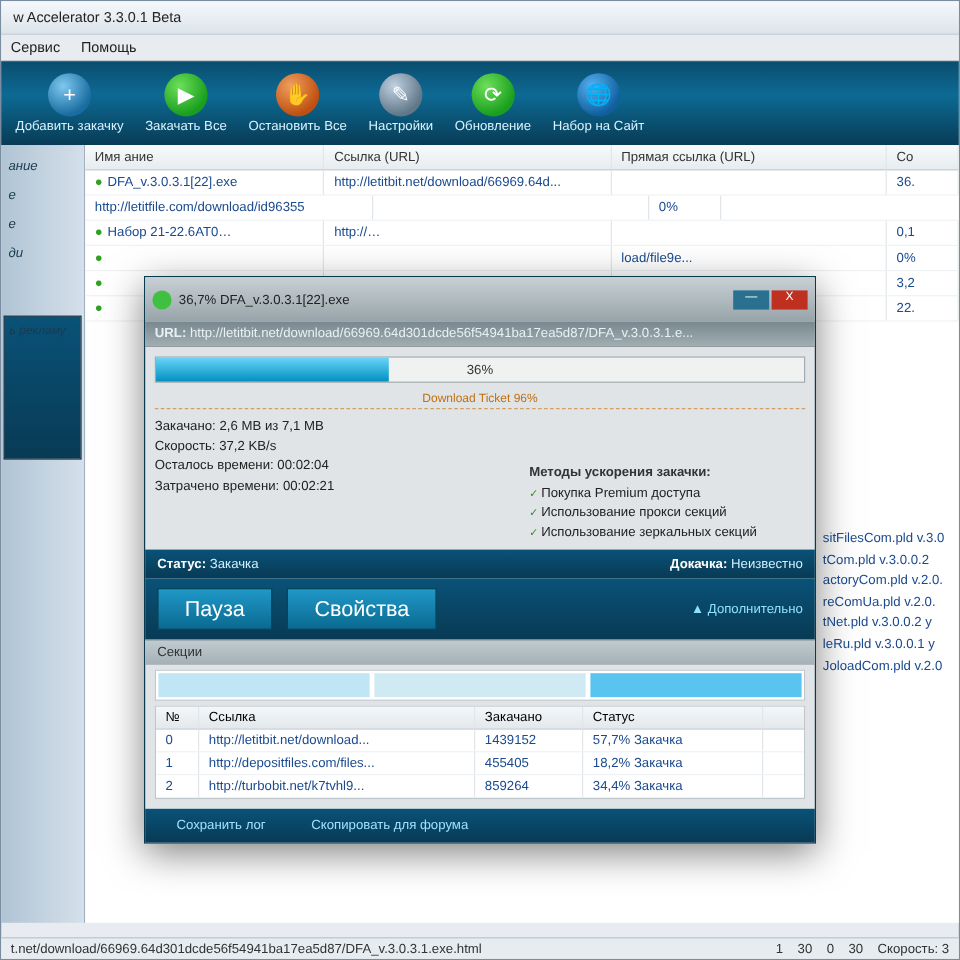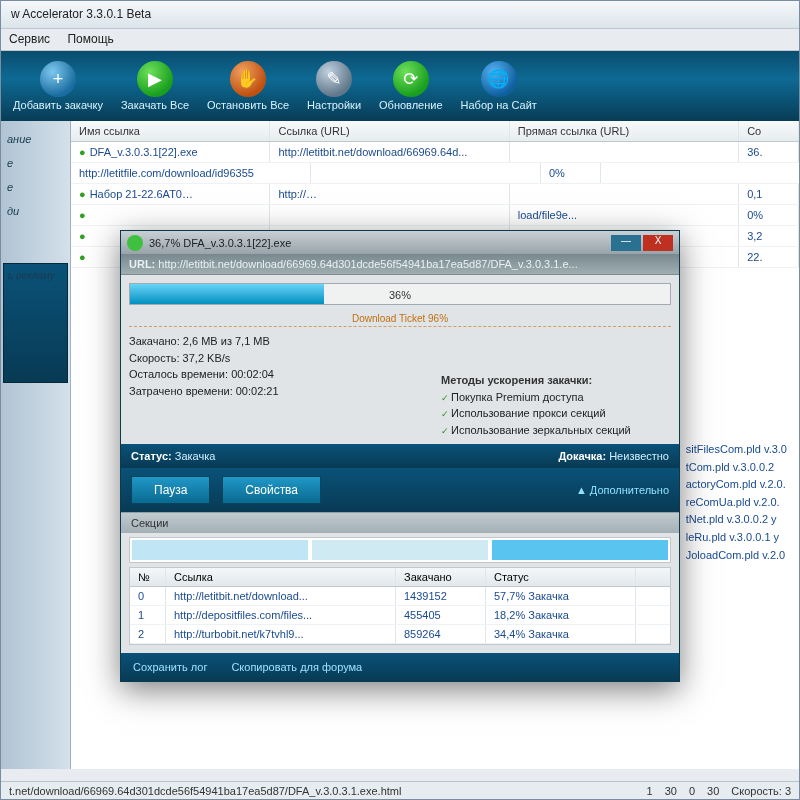--- a/index.html
+++ b/index.html
@@ -25,52 +25,52 @@
 
 .file-list { flex: 1; background: #fff; overflow: hidden; }
 .fl-head { display: flex; background: linear-gradient(#f8fafb,#e6ecef); border-bottom: 1px solid #c0c8d0; font-size: 11px; color: #333; }
 .fl-head > div, .fl-row > div { padding: 4px 8px; border-right: 1px solid #e0e6ea; overflow: hidden; white-space: nowrap; text-overflow: ellipsis; }
 .fl-row { display: flex; font-size: 11px; color: #1a4a90; border-bottom: 1px solid #eef2f4; }
 .col-name { width: 200px; } .col-url { width: 240px; } .col-durl { width: 230px; } .col-pc { width: 60px; }
 .fl-row .col-name::before { content: "●"; color: #30a020; margin-right: 4px; }
 
 
 .dlg { position: absolute; left: 120px; top: 230px; width: 560px; background: #e0e4e6; border: 1px solid #0a3a50; box-shadow: 0 8px 30px rgba(0,0,0,.5); }
-.dlg-titlebar { height: 23px; background: linear-gradient(#c8d0d4,#98a4aa); display: flex; align-items: center; padding: 0 6px; font-size: 11px; color: #222; }
+.dlg-titlebar { height: 37px; background: linear-gradient(#c8d0d4,#98a4aa); display: flex; align-items: center; padding: 0 6px; font-size: 11px; color: #222; }
 .dlg-titlebar .ico { width: 16px; height: 16px; border-radius: 50%; background: #40c040; margin-right: 6px; }
 .dlg-titlebar .wbtns { margin-left: auto; display: flex; gap: 2px; }
 .dlg-titlebar .wbtn { width: 30px; height: 16px; background: #2a7090; color: #fff; font-size: 10px; text-align: center; cursor: pointer; }
 .dlg-titlebar .wbtn.cl { background: #c03020; }
 .dlg-url { background: linear-gradient(#78888e,#a0aeb2); padding: 4px 8px; font-size: 11px; color: #e8f0f4; border-bottom: 1px solid #808a90; }
 .prog-outer { background: #f0f2f2; border: 1px solid #a0aab0; margin: 8px; height: 22px; position: relative; }
 .prog-bar { height: 100%; background: linear-gradient(#6ad4f8,#0090c0); }
 .prog-txt { position: absolute; inset: 0; text-align: center; line-height: 22px; font-size: 11px; color: #333; }
 .ticket { margin: 0 8px 6px; font-size: 10px; color: #c07010; text-align: center; border-bottom: 1px dashed #d0a060; padding-bottom: 2px; }
 .stats { display: flex; margin: 0 8px 6px; font-size: 11px; color: #222; }
 .stats-l { flex: 1; line-height: 1.5; }
 .stats-r { width: 230px; line-height: 1.5; text-align: left; }
 .stats-r .hd { color: #333; font-weight: bold; margin-top: 39px; }
 .stats-r div::before { content: "✓ "; color: #2a9020; font-size: 9px; }
 .stats-r .hd::before { content: ""; }
 .status-strip { background: linear-gradient(#0a5278,#083a54); color: #cfeeff; padding: 6px 10px; font-size: 11px; display: flex; }
 .status-strip .l { flex: 1; } .status-strip b { color: #fff; }
 .btn-row { background: linear-gradient(#0a5278,#083a54); padding: 8px 10px; display: flex; align-items: center; gap: 12px; }
-.dlg-btn { background: linear-gradient(#2098c8,#0a6a90); color: #fff; padding: 6px 22px; font-size: 12px; border: 1px solid #05465e; cursor: pointer; }
+.dlg-btn { background: linear-gradient(#2098c8,#0a6a90); color: #fff; padding: 6px 22px; font-size: 18px; border: 1px solid #05465e; cursor: pointer; }
 .more-btn { margin-left: auto; font-size: 11px; color: #8ee0ff; cursor: pointer; }
 .sections-hd { background: linear-gradient(#c0cbd0,#a4b0b6); padding: 4px 10px; font-size: 11px; color: #333; border-top: 1px solid #90a0a8; }
 .sec-bars { background: #fff; height: 26px; margin: 4px 8px; border: 1px solid #c0c8ce; display: flex; }
 .sec-bars span { flex: 1; margin: 2px; background: #c0e6f6; }
 .sec-bars span:nth-child(2) { background: #d0eaf4; } .sec-bars span:nth-child(3) { background: #5ac4f0; }
 .sec-table { margin: 0 8px 8px; background: #fff; border: 1px solid #c0c8ce; font-size: 11px; }
 .st-head { display: flex; background: linear-gradient(#f4f7f9,#e2e8ec); border-bottom: 1px solid #c0c8ce; }
 .st-head > div, .st-row > div { padding: 3px 8px; border-right: 1px solid #e0e6ea; }
 .st-row { display: flex; color: #1a4a90; border-bottom: 1px solid #eef2f4; }
 .sc-n { width: 36px; } .sc-url { width: 230px; overflow: hidden; text-overflow: ellipsis; white-space: nowrap; } .sc-d { width: 90px; } .sc-s { width: 150px; }
 .dlg-foot { background: linear-gradient(#0a5278,#083a54); padding: 8px 12px; display: flex; gap: 24px; font-size: 11px; }
-.dlg-foot span { color: #9de0ff; cursor: pointer; }
+.dlg-foot span { color: #9de0ff; cursor: pointer; margin-left: 14px; }
 
 .statusbar { position: absolute; left: 0; bottom: 0; right: 0; height: 18px; background: #e6ecef; border-top: 1px solid #b8c4cc; font-size: 11px; color: #333; padding: 3px 8px; display: flex; align-items: center; gap: 12px; }
 .statusbar .sp { margin-left: auto; }
 </style>
 </head>
 <body>
 
 <div class="main-window">
   <div class="titlebar">
     <span>w Accelerator 3.3.0.1 Beta</span>
@@ -92,21 +92,21 @@
     <div class="sidebar">
       <div>ание</div>
       <div>е</div>
       <div>е</div>
       <div>ди</div>
       <div class="ad-box"><span>ь рекламу</span></div>
     </div>
 
     <div class="file-list">
       <div class="fl-head">
-        <div class="col-name">Имя ссылка</div>
+        <div class="col-name">Имя ание</div>
         <div class="col-url">Ссылка (URL)</div>
         <div class="col-durl">Прямая ссылка (URL)</div>
         <div class="col-pc">Со</div>
       </div>
       <div id="fl-rows">
           <div class="fl-row">
             <div class="col-name">DFA_v.3.0.3.1[22].exe</div>
             <div class="col-url">http://letitbit.net/download/66969.64d...</div>
             <div class="col-durl"></div>
             <div class="col-pc">36.</div>

